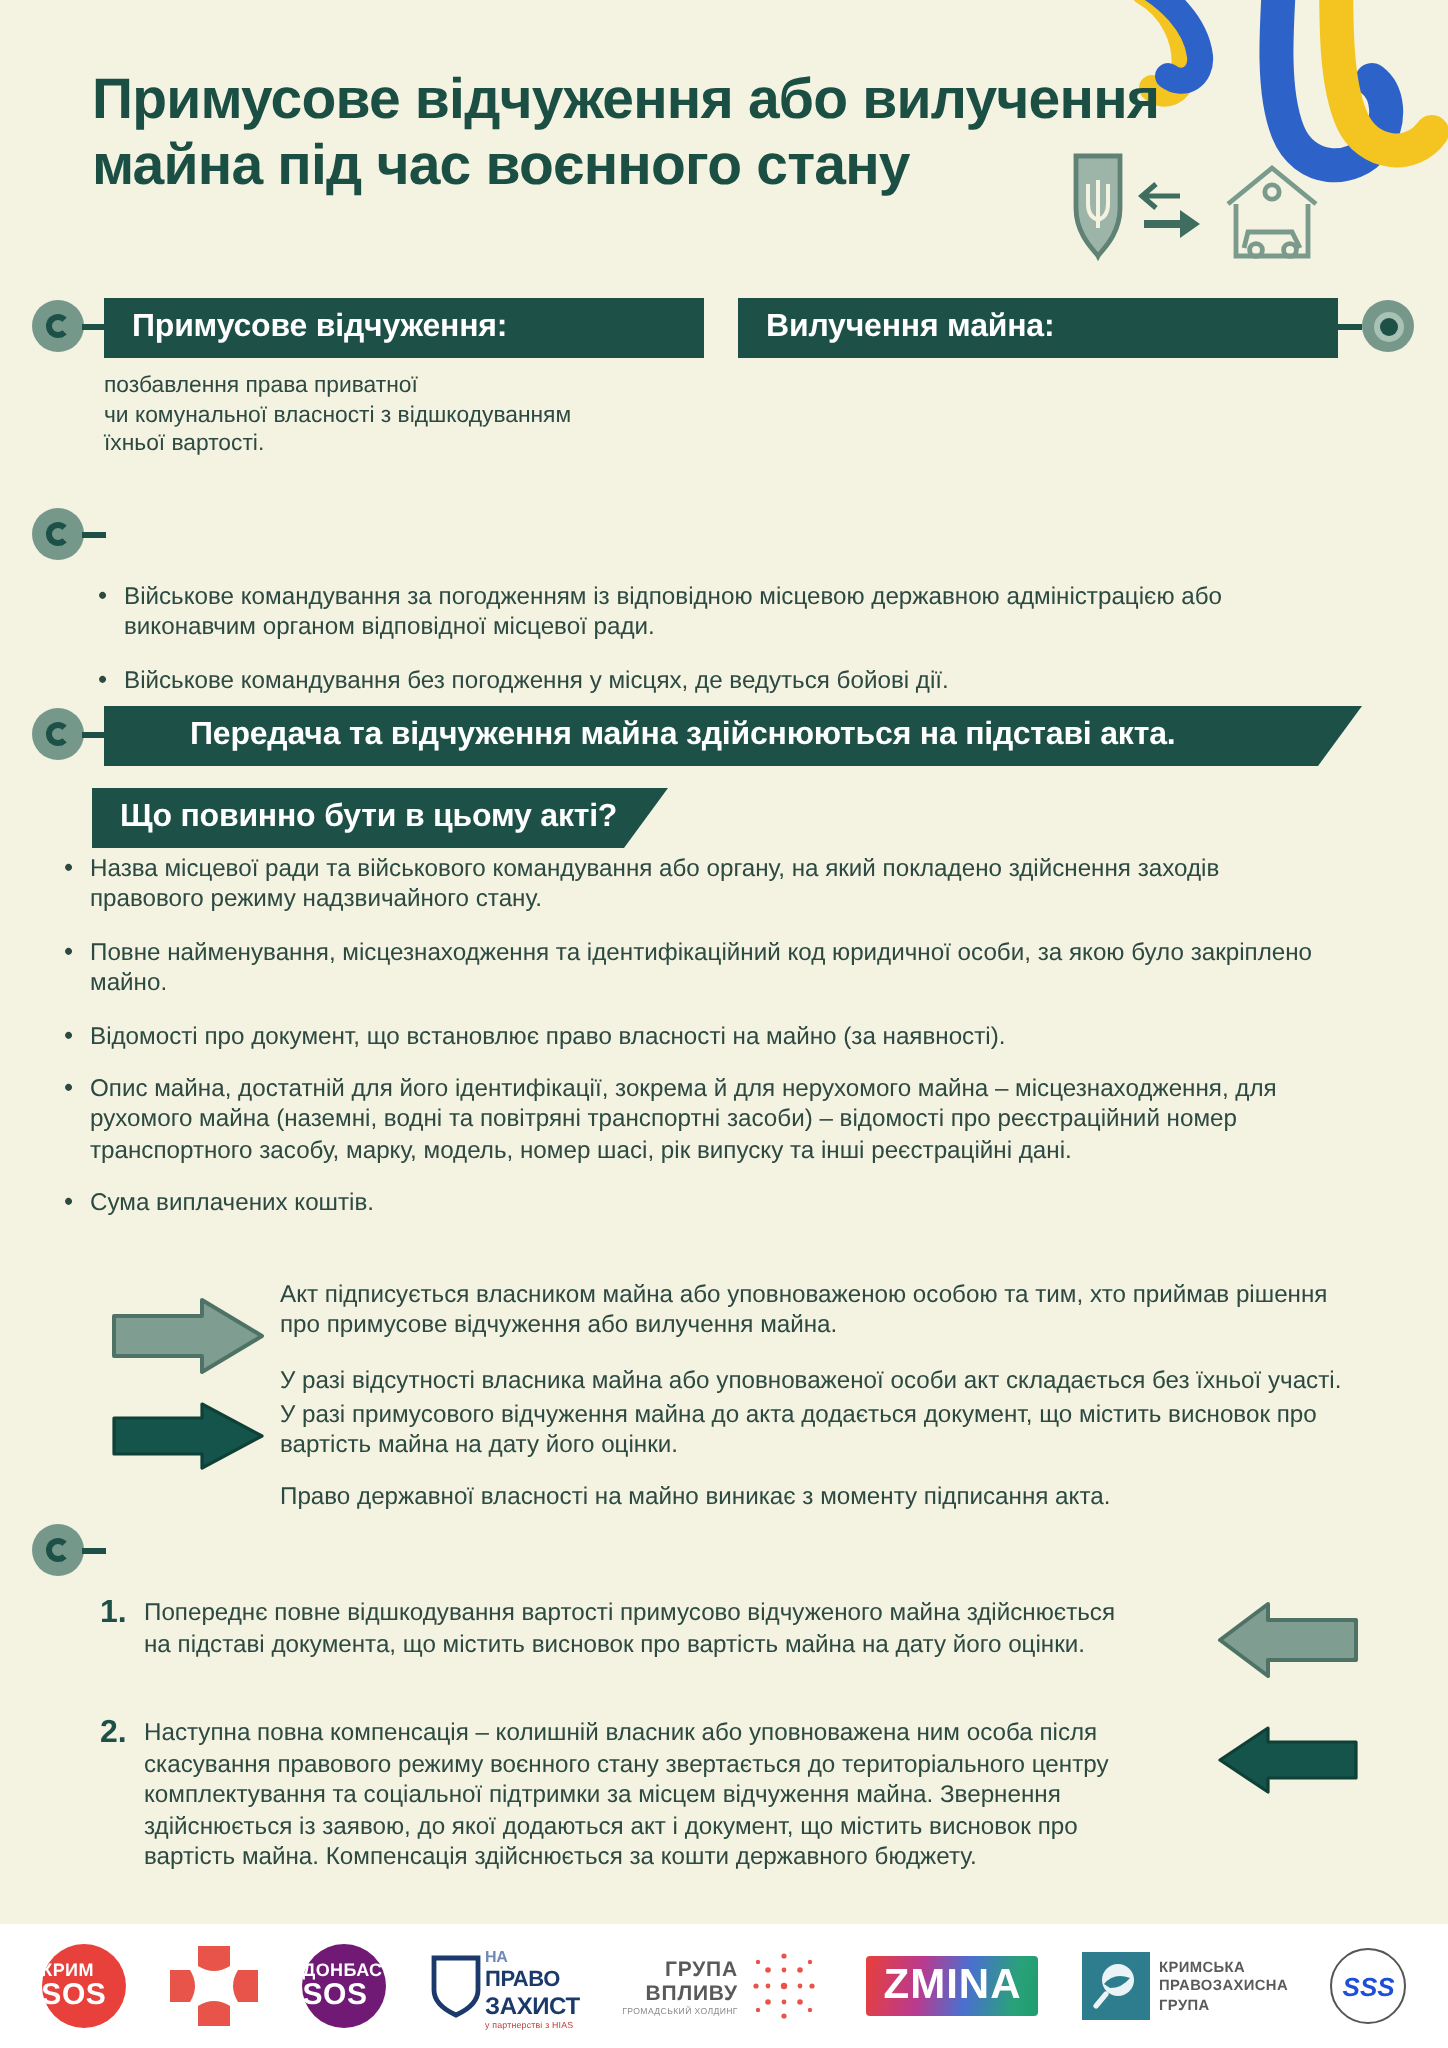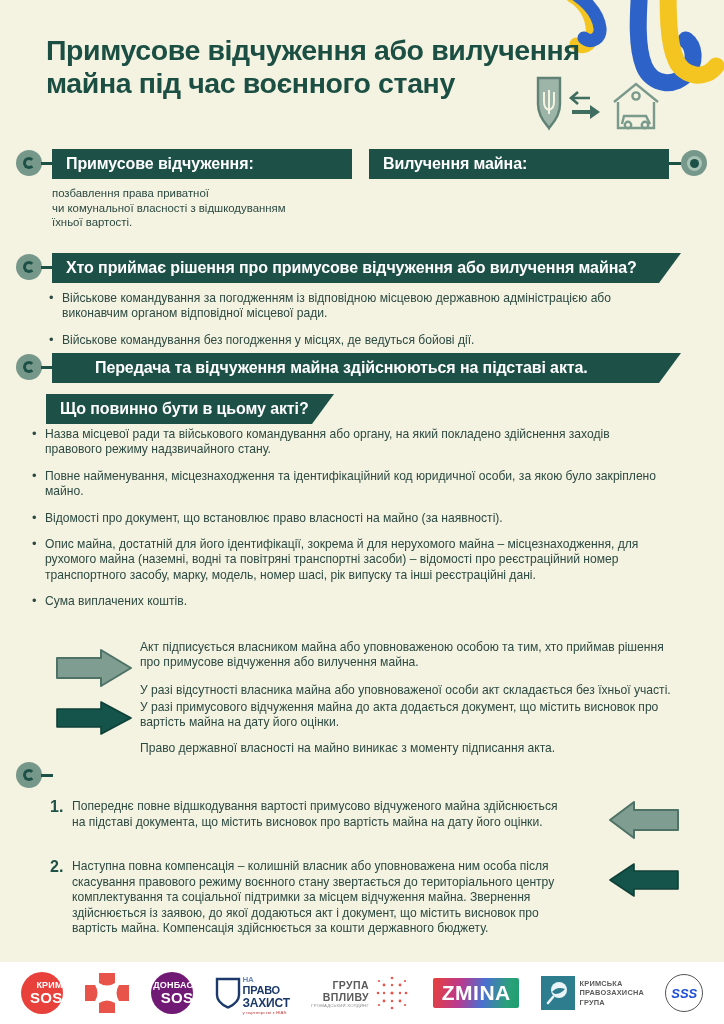--- a/index.html
+++ b/index.html
@@ -180,21 +180,21 @@
     display: flex;
     align-items: center;
     justify-content: space-around;
     padding: 0 10px;
   }
   .logo { display: flex; align-items: center; }
 
   .logo-circle {
     width: 42px; height: 42px; border-radius: 50%;
     display: flex; flex-direction: column;
-    align-items: flex-end; justify-content: center;
+    align-items: flex-start; justify-content: center;
     color: #fff; line-height: 1;
   }
   .logo-circle .t1 { font-size: 9px; font-weight: bold; letter-spacing: .2px; }
   .logo-circle .t2 { font-size: 15px; font-weight: bold; letter-spacing: .3px; }
 
   .krim  { background: #e8403a; }
   .donbas{ background: #701a75; }
 
   .vostok {
     width: 46px; height: 42px; position: relative;
@@ -288,23 +288,20 @@
   </div>
   <div class="stub" style="left:669px; top:162px; width:12px;"></div>
   <div class="marker solid" style="left:681px; top:150px;"></div>
 
   <div class="para" style="left:52px; top:186px; width:310px; white-space:pre-line;">позбавлення права приватної
 чи комунальної власності з відшкодуванням
 їхньої вартості.</div>
 
   <div class="marker" style="left:16px; top:254px;"></div>
   <div class="stub" style="left:41px; top:266px; width:12px;"></div>
-  <div class="bar slant" style="left:52px; top:253px; width:629px;">
-    <span>Хто приймає рішення про примусове відчуження або вилучення майна?</span>
-  </div>
 
   <ul class="bullets" style="left:46px; top:291px; width:625px;">
     <li>Військове командування за погодженням із відповідною місцевою державною адміністрацією або виконавчим органом відповідної місцевої ради.</li>
     <li>Військове командування без погодження у місцях, де ведуться бойові дії.</li>
   </ul>
 
   <div class="marker" style="left:16px; top:354px;"></div>
   <div class="stub" style="left:41px; top:366px; width:12px;"></div>
   <div class="bar slant" style="left:52px; top:353px; width:629px;padding-left:43px;">
     <span>Передача та відчуження майна здійснюються на підставі акта.</span>

